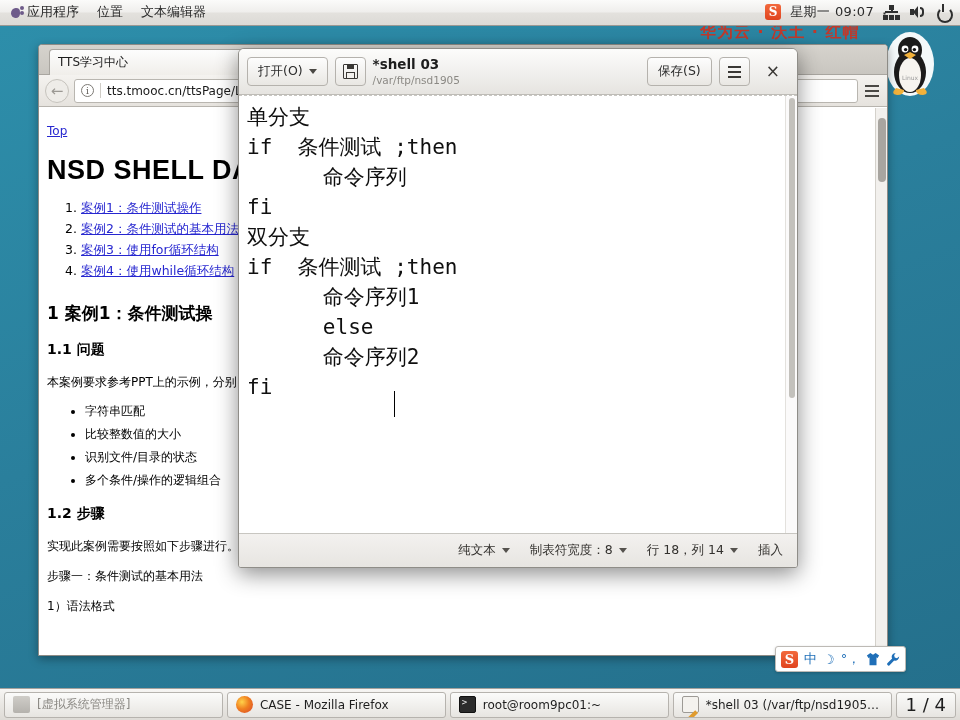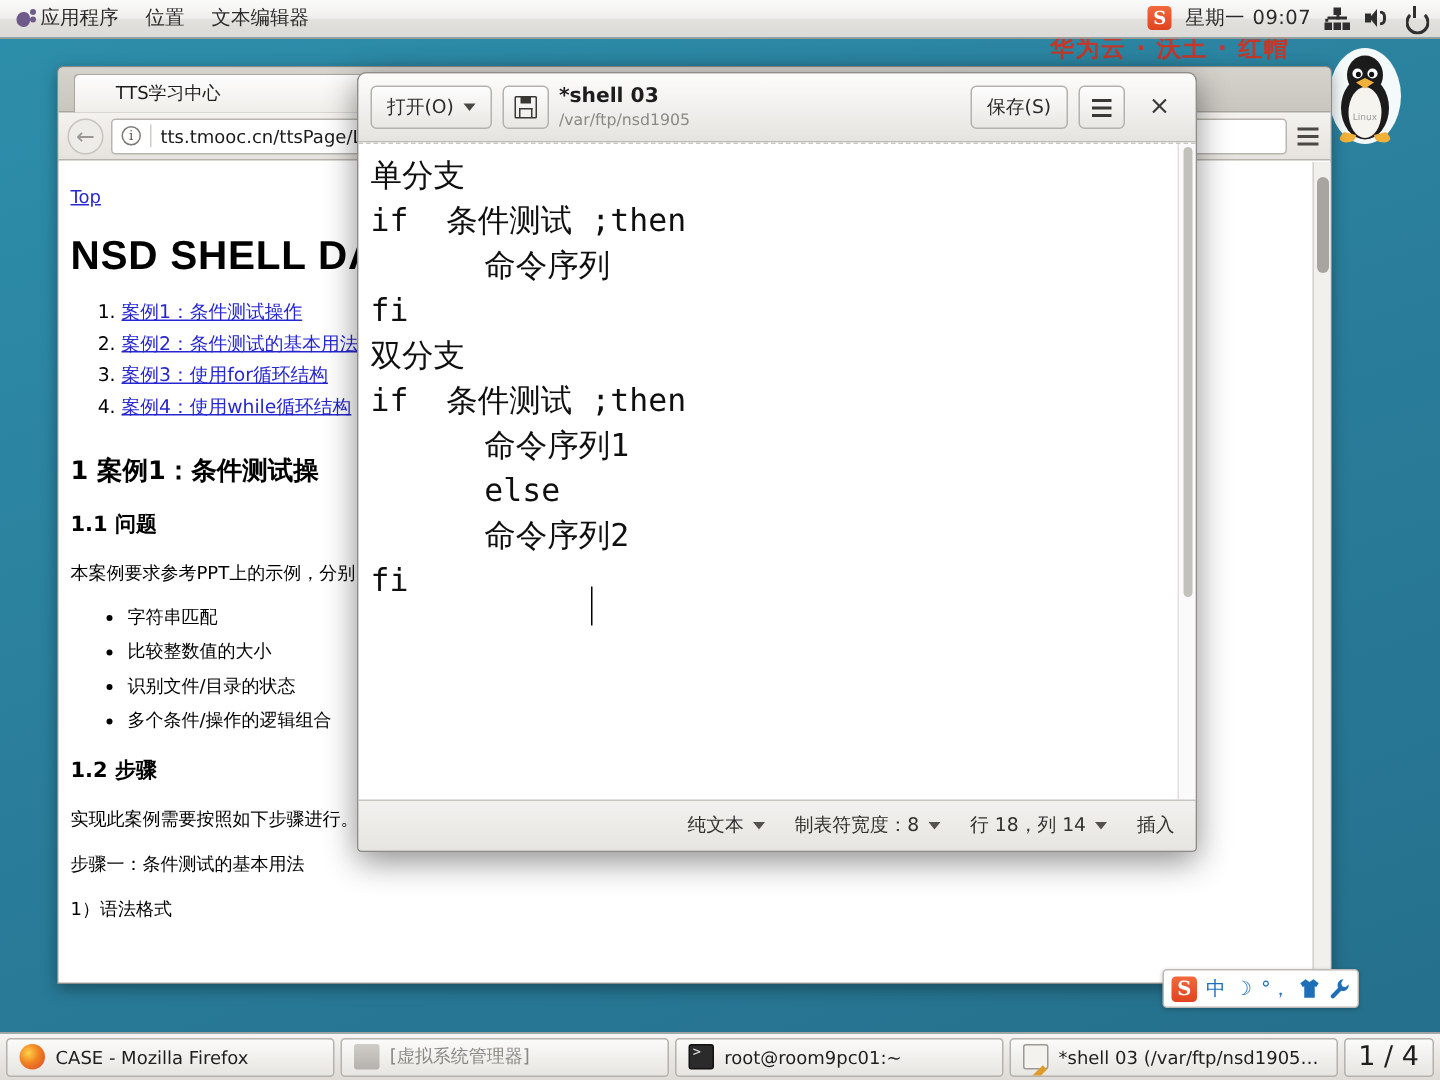--- a/index.html
+++ b/index.html
@@ -91,21 +91,21 @@
   #ff-tabbar {
     height: 30px; background: linear-gradient(to bottom,#d6d3cd,#c9c6c0);
     border-bottom: 1px solid #a9a6a0; position: relative;
   }
   .ff-tab {
     position: absolute; left: 10px; top: 4px; width: 212px; height: 26px;
     background: linear-gradient(to bottom,#fdfdfd,#f0eeea);
     border: 1px solid #a9a6a0; border-bottom: none; border-radius: 4px 4px 0 0;
     display: flex; align-items: center; padding: 0 8px; font-size: 12px; color: #1d1d1d;
   }
-  .ff-tab .tab-label { flex: 1; overflow: hidden; white-space: nowrap; margin-left: 19px; }
+  .ff-tab .tab-label { flex: 1; overflow: hidden; white-space: nowrap; }
   .ff-tab-close { font-size: 13px; color: #3a3a3a; line-height: 1; }
   #ff-navbar {
     height: 32px; background: linear-gradient(to bottom,#f4f2ef,#e6e3de);
     border-bottom: 1px solid #b7b4ae;
     display: flex; align-items: center; padding: 0 6px; gap: 5px;
   }
   .nav-btn {
     width: 24px; height: 24px; border-radius: 50%;
     display: flex; align-items: center; justify-content: center;
     color: #9b9893; font-size: 15px;
@@ -467,28 +467,28 @@
           <u></u>
         </span>
       <span class="tray-icon ic-spk">
           <i></i>
         </span>
       <span class="tray-icon ic-pow"></span>
     </div>
   </div>
 
   <div id="taskbar">
+    <div class="task-btn dim">
+      <span class="tb-icon ic-vmm"></span>
+      <span class="tlabel">[虚拟系统管理器]</span>
+    </div>
     <div class="task-btn">
       <span class="tb-icon ic-firefox"></span>
       <span class="tlabel">CASE - Mozilla Firefox</span>
     </div>
-    <div class="task-btn dim">
-      <span class="tb-icon ic-vmm"></span>
-      <span class="tlabel">[虚拟系统管理器]</span>
-    </div>
     <div class="task-btn">
       <span class="tb-icon ic-term"></span>
       <span class="tlabel">root@room9pc01:~</span>
     </div>
     <div class="task-btn">
       <span class="tb-icon ic-gedit"></span>
       <span class="tlabel">*shell 03 (/var/ftp/nsd1905) - ···</span>
     </div>
     <div id="workspace-switcher">1 / 4</div>
   </div>

